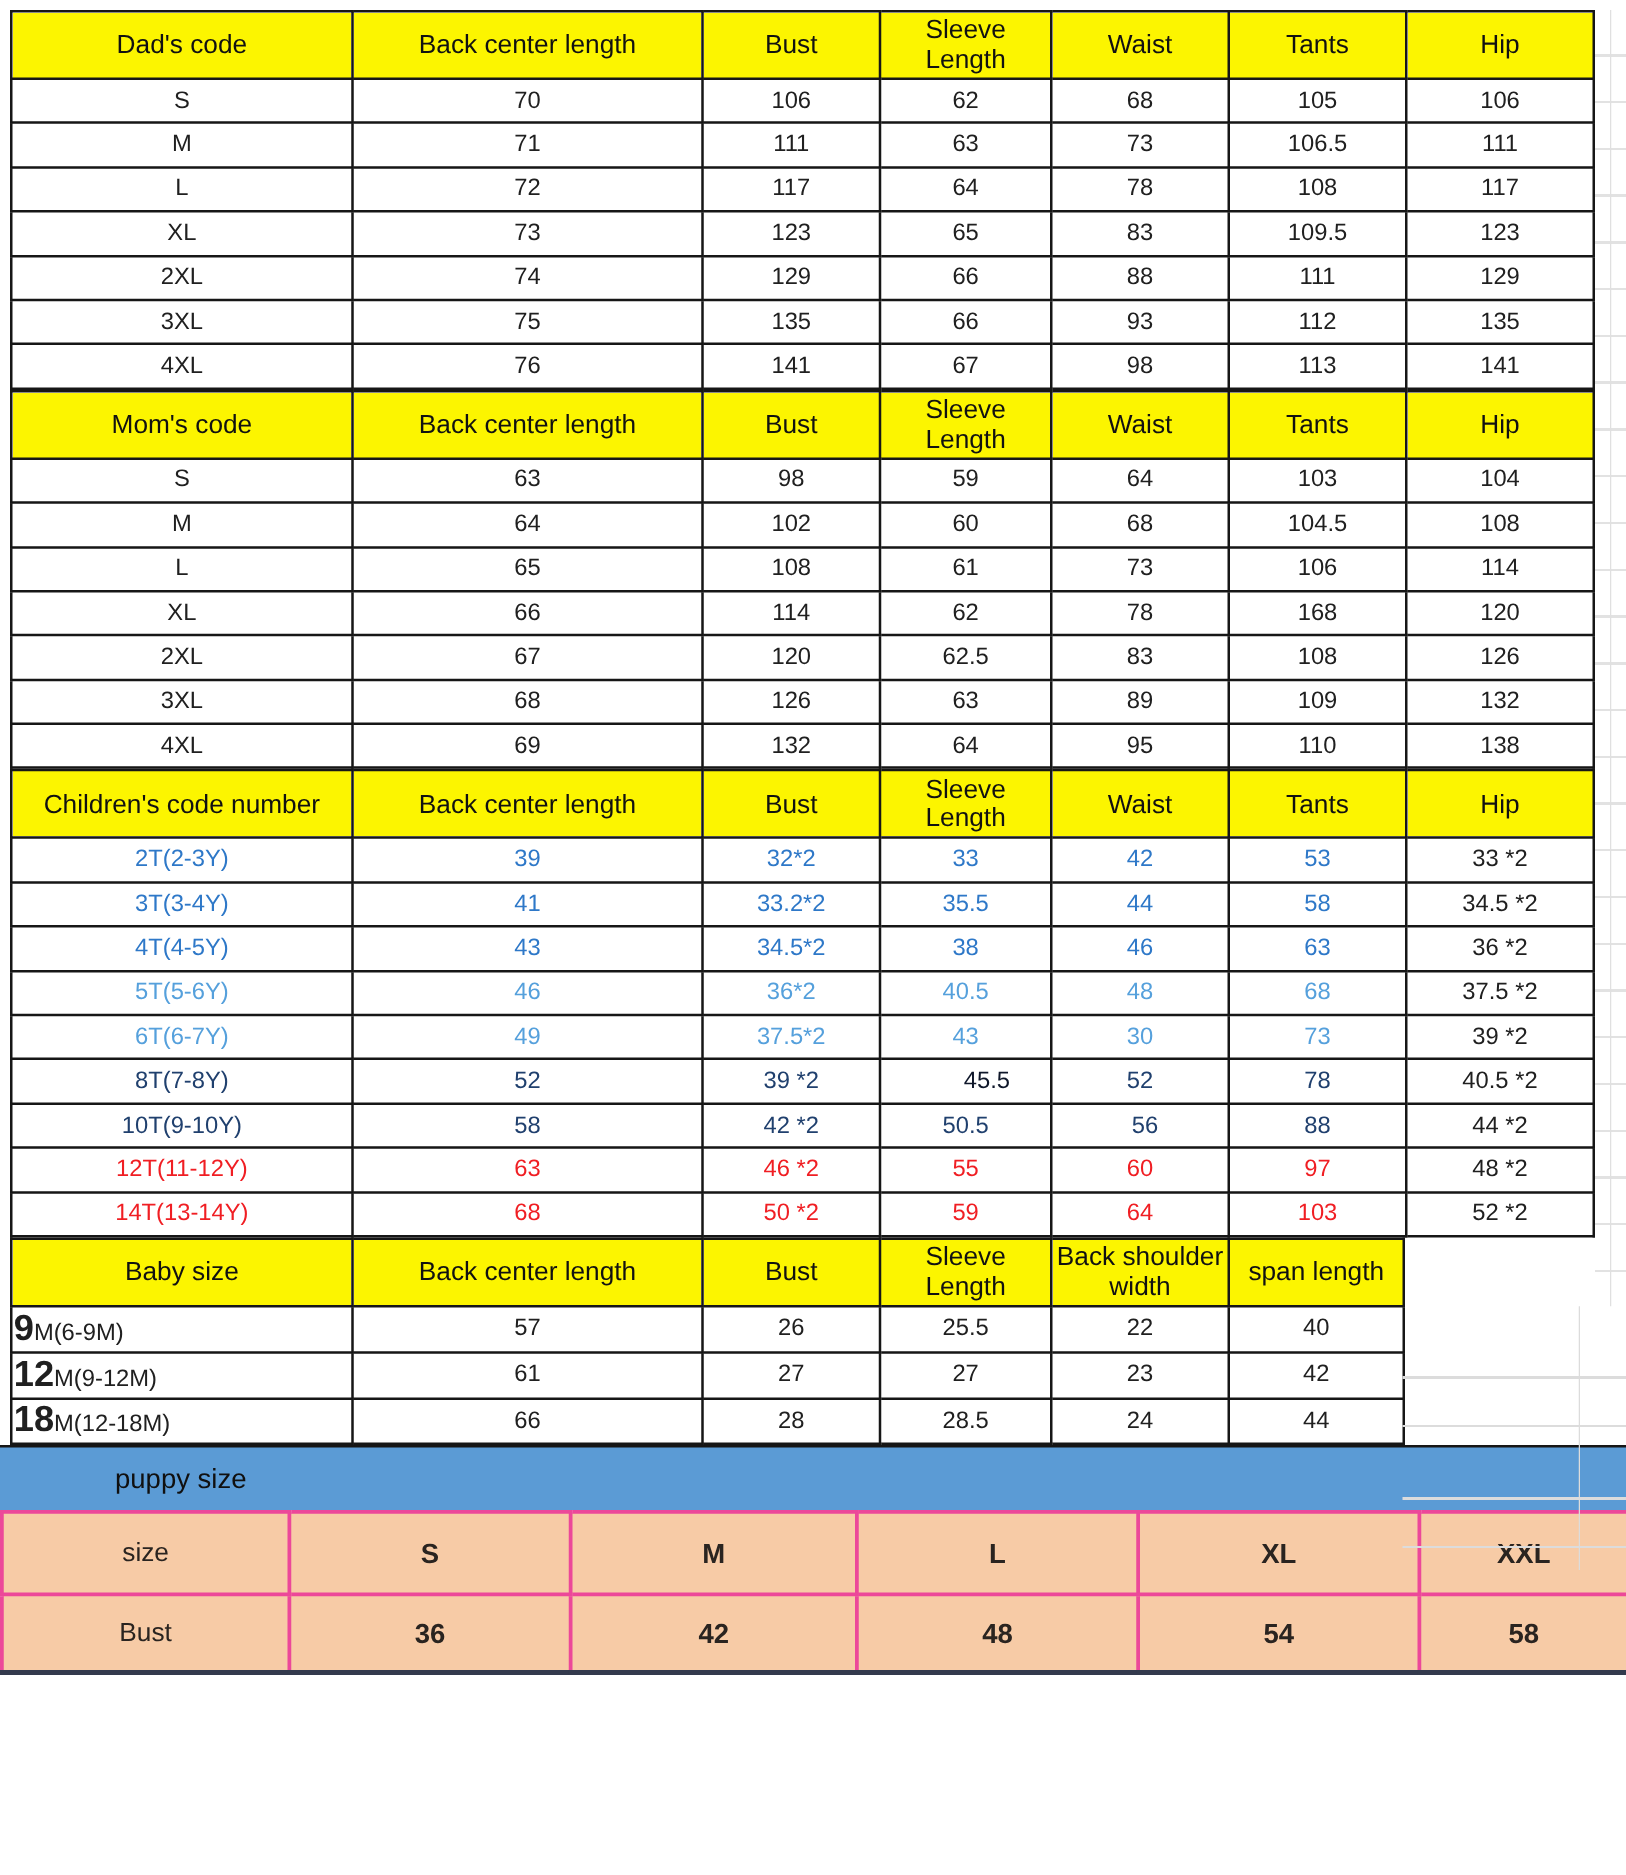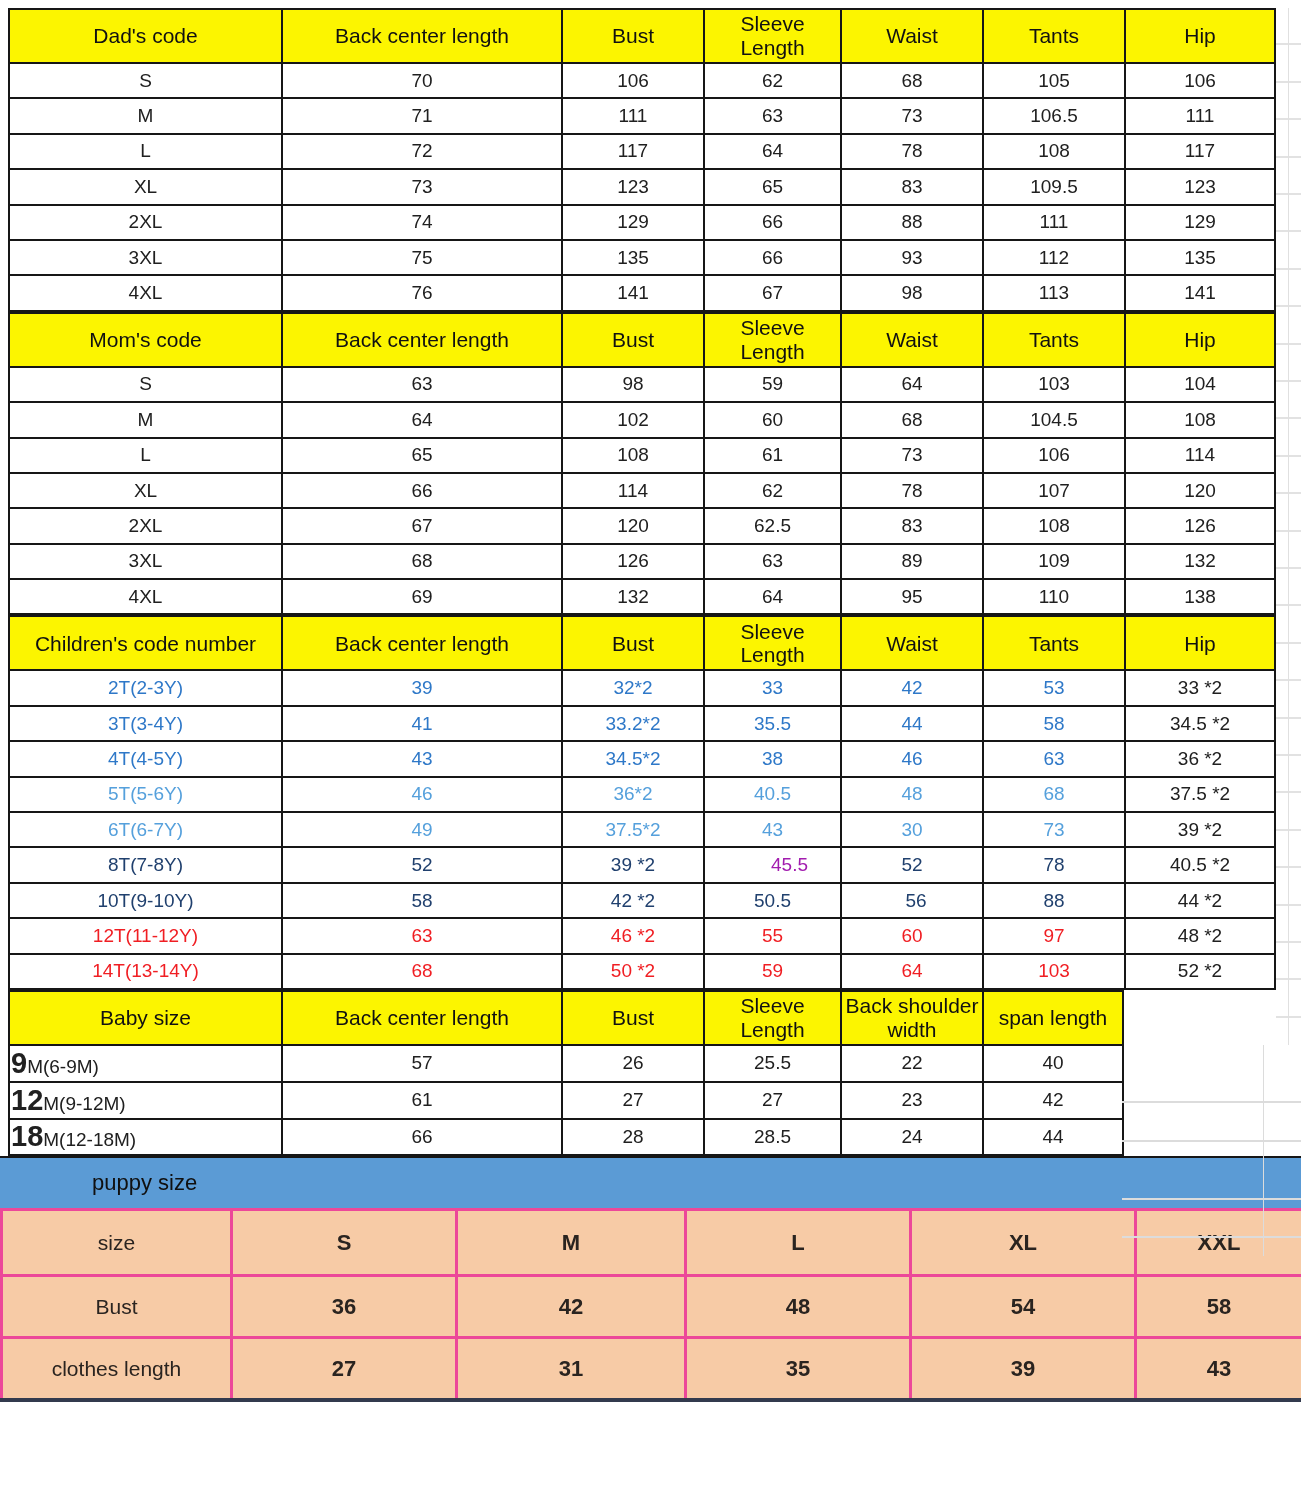--- a/index.html
+++ b/index.html
@@ -187,21 +187,21 @@
           <td>73</td>
           <td>106</td>
           <td>114</td>
         </tr>
         <tr>
           <td>XL</td>
           <td>66</td>
           <td>114</td>
           <td>62</td>
           <td>78</td>
-          <td>107</td>
+          <td>168</td>
           <td>120</td>
         </tr>
         <tr>
           <td>2XL</td>
           <td>67</td>
           <td>120</td>
           <td>62.5</td>
           <td>83</td>
           <td>108</td>
           <td>126</td>
@@ -291,21 +291,21 @@
           <td style="color: rgb(85, 160, 220);">37.5*2</td>
           <td style="color: rgb(85, 160, 220);">43</td>
           <td style="color: rgb(85, 160, 220);">30</td>
           <td style="color: rgb(85, 160, 220);">73</td>
           <td>39 *2</td>
         </tr>
         <tr>
           <td style="color: rgb(32, 64, 110);">8T(7-8Y)</td>
           <td style="color: rgb(32, 64, 110);">52</td>
           <td style="color: rgb(32, 64, 110);">39 *2</td>
-          <td style="color: #a21caf; padding-left: 36px;">45.5</td>
+          <td style="color: #0f172a; padding-left: 36px;">45.5</td>
           <td style="color: rgb(32, 64, 110);">52</td>
           <td style="color: rgb(32, 64, 110);">78</td>
           <td>40.5 *2</td>
         </tr>
         <tr>
           <td style="color: rgb(32, 64, 110);">10T(9-10Y)</td>
           <td style="color: rgb(32, 64, 110);">58</td>
           <td style="color: rgb(32, 64, 110);">42 *2</td>
           <td style="color: rgb(32, 64, 110);">50.5</td>
           <td style="color: rgb(32, 64, 110); padding-left: 10px;">56</td>
@@ -403,28 +403,20 @@
           <td>XXL</td>
         </tr>
         <tr>
           <td>Bust</td>
           <td>36</td>
           <td>42</td>
           <td>48</td>
           <td>54</td>
           <td>58</td>
         </tr>
-        <tr>
-          <td>clothes length</td>
-          <td>27</td>
-          <td>31</td>
-          <td>35</td>
-          <td>39</td>
-          <td>43</td>
-        </tr>
       </tbody>
   </table>
 
   <div class="gridlines gut-r"></div>
   <div class="vline v1"></div>
   <div class="gridlines baby-r"></div>
   <div class="vline v2"></div>
 </div>
 
 </body></html>

